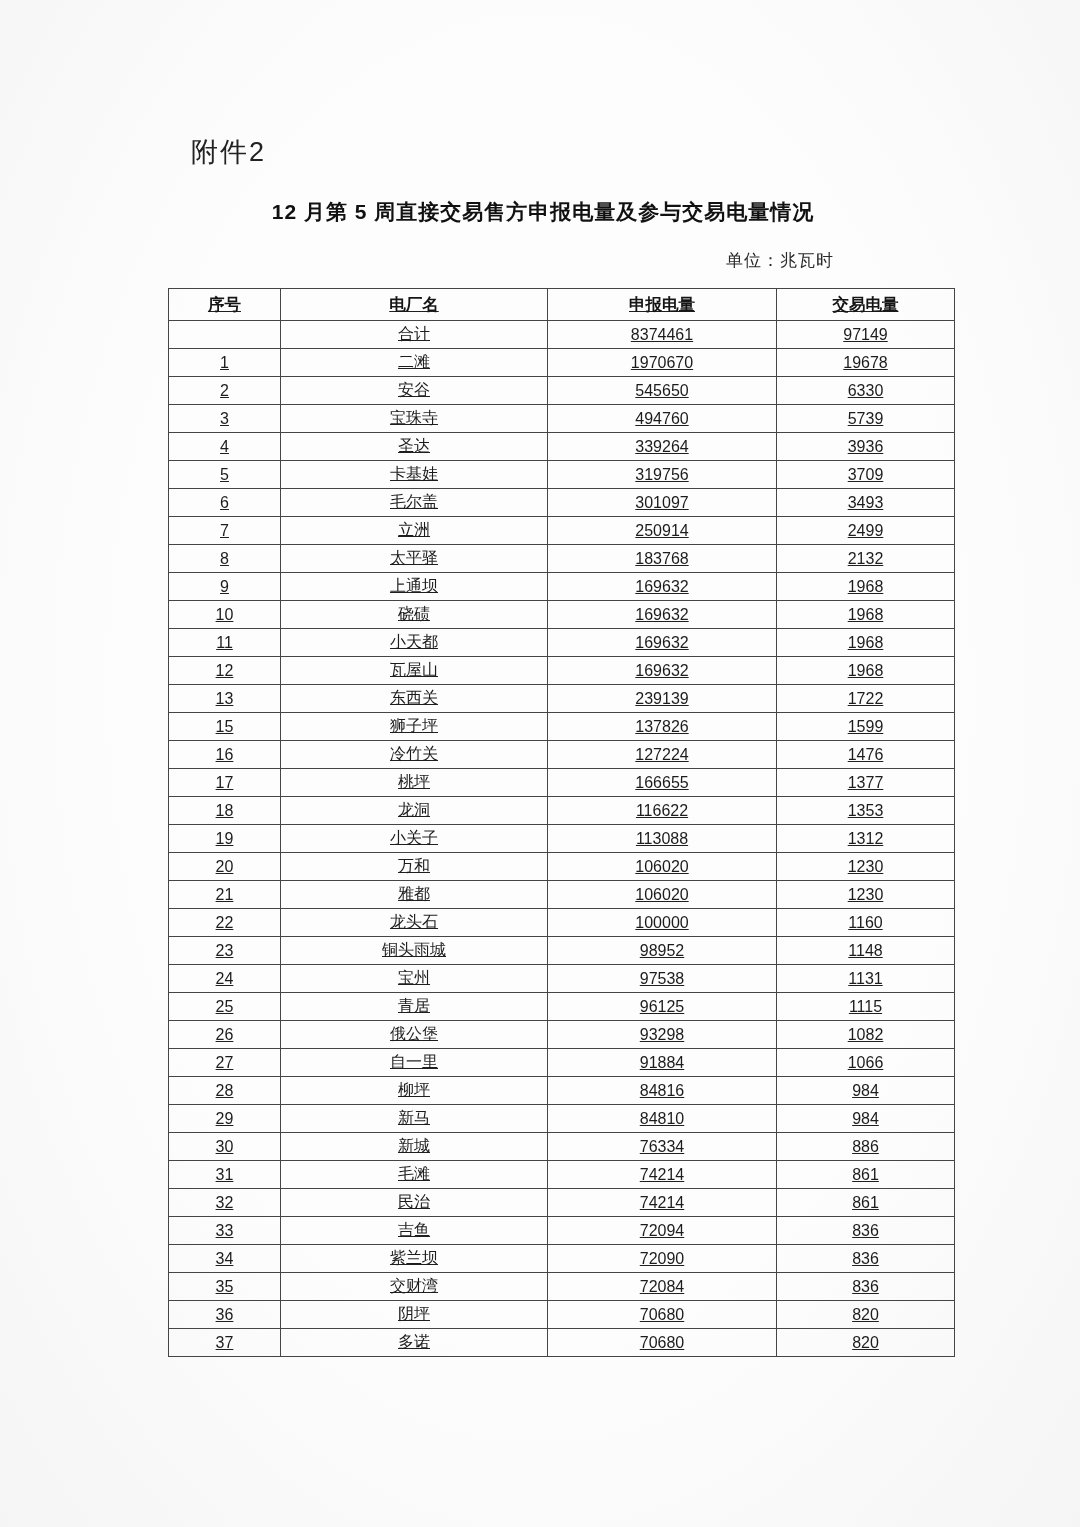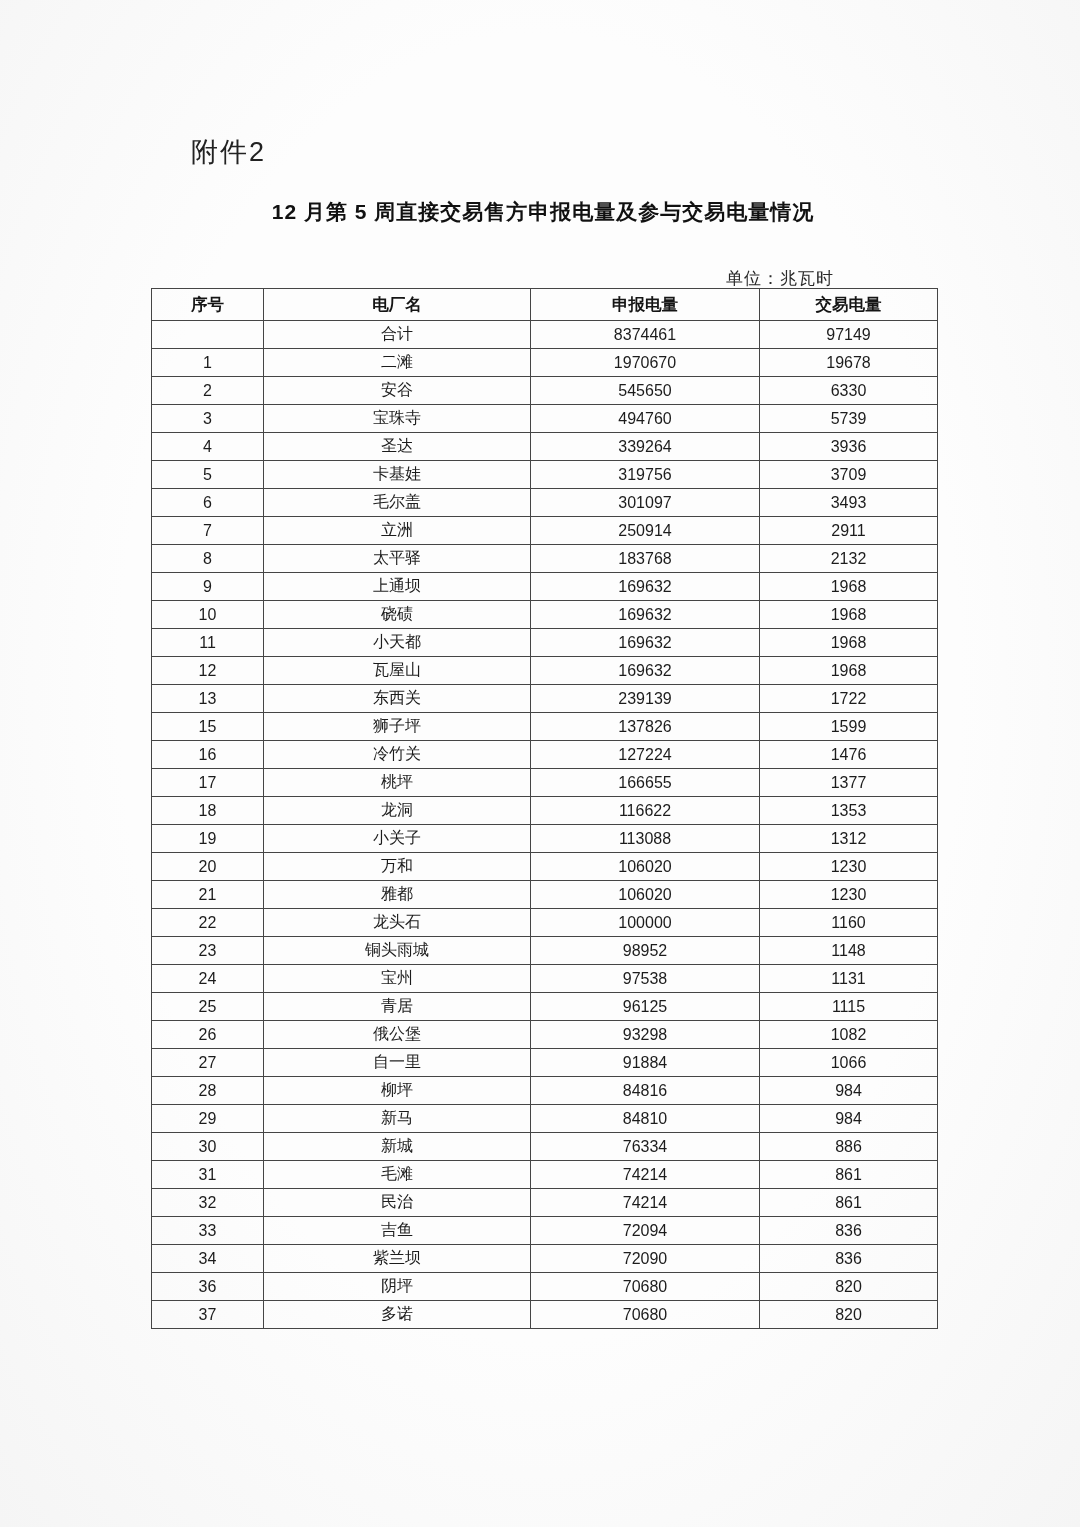--- a/index.html
+++ b/index.html
@@ -30,33 +30,34 @@
     width: 1086px;
     text-align: center;
     font-size: 21px;
     font-weight: bold;
     color: #111;
     letter-spacing: 1px;
   }
   .unit-label {
     position: absolute;
     left: 726px;
-    top: 267px;
+    top: 249px;
     font-size: 17px;
     color: #2a2a2a;
     letter-spacing: 1px;
   }
   .data-table {
     position: absolute;
-    left: 151px;
+    left: 168px;
     top: 288px;
     width: 786px;
     border-collapse: collapse;
     table-layout: fixed;
     background: transparent;
+    text-decoration: underline;
   }
   .data-table th, .data-table td {
     border: 1px solid #454545;
     text-align: center;
     vertical-align: middle;
     font-size: 16px;
     color: #1c1c1c;
     height: 28px;
     padding: 0 4px;
     overflow: hidden;
@@ -133,21 +134,21 @@
       <tr>
         <td>6</td>
         <td>毛尔盖</td>
         <td>301097</td>
         <td>3493</td>
       </tr>
       <tr>
         <td>7</td>
         <td>立洲</td>
         <td>250914</td>
-        <td>2911</td>
+        <td>2499</td>
       </tr>
       <tr>
         <td>8</td>
         <td>太平驿</td>
         <td>183768</td>
         <td>2132</td>
       </tr>
       <tr>
         <td>9</td>
         <td>上通坝</td>
@@ -292,20 +293,26 @@
         <td>72094</td>
         <td>836</td>
       </tr>
       <tr>
         <td>34</td>
         <td>紫兰坝</td>
         <td>72090</td>
         <td>836</td>
       </tr>
       <tr>
+        <td>35</td>
+        <td>交财湾</td>
+        <td>72084</td>
+        <td>836</td>
+      </tr>
+      <tr>
         <td>36</td>
         <td>阴坪</td>
         <td>70680</td>
         <td>820</td>
       </tr>
       <tr>
         <td>37</td>
         <td>多诺</td>
         <td>70680</td>
         <td>820</td>

